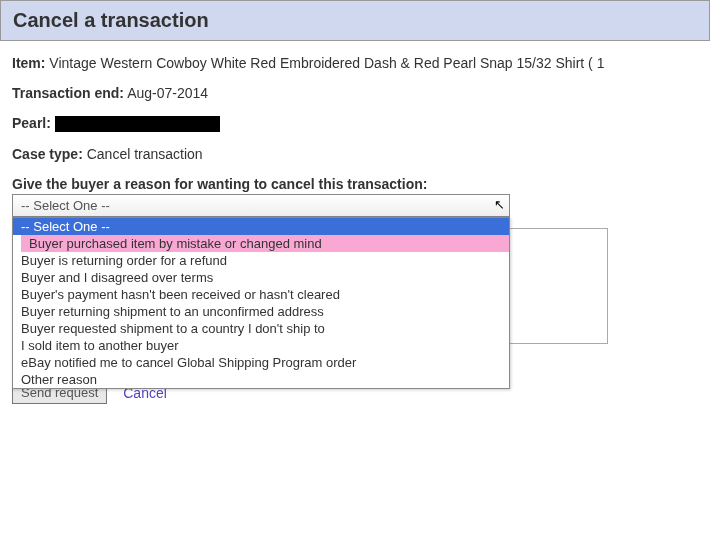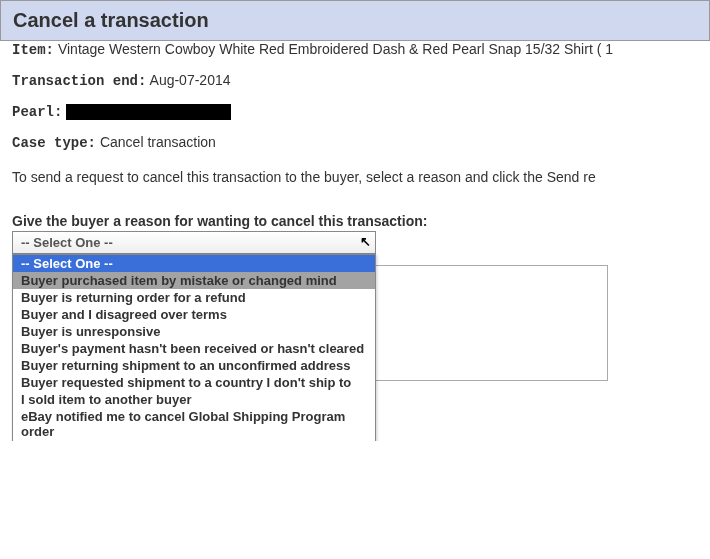--- a/index.html
+++ b/index.html
@@ -7,36 +7,36 @@
       font-size: 14px;
       margin: 0;
       padding: 0;
       background: #fff;
       color: #333;
     }
     .header-bar {
       background: #d0d8f0;
       border: 1px solid #999;
       padding: 8px 12px;
+      margin-bottom: 14px;
     }
     .header-title {
       font-size: 20px;
       font-weight: bold;
       color: #333;
     }
     .content {
       padding: 0 12px;
     }
     .field-row {
       margin-bottom: 14px;
       font-size: 14px;
     }
     .field-label {
       font-weight: bold;
-      font-family: Liberation Mono, monospace;
     }
     .field-value {
       font-weight: normal;
     }
     .redacted {
       display: inline-block;
       background: #000;
       width: 165px;
       height: 16px;
       vertical-align: middle;
@@ -45,22 +45,21 @@
       margin: 18px 0 28px 0;
       font-size: 14px;
     }
     .select-label {
       font-weight: bold;
       font-size: 14px;
       margin-bottom: 2px;
     }
     .select-wrapper {
       position: relative;
-      width: 364px;
-      font-weight: bold;
+      width: 498px;
     }
     .select-closed {
       border: 1px solid #888;
       background: linear-gradient(#fff, #eee);
       padding: 3px 8px;
       font-size: 13px;
       color: #555;
       position: relative;
       cursor: pointer;
     }
@@ -75,21 +74,22 @@
     .dropdown-option {
       padding: 1px 8px;
       color: #333;
       cursor: pointer;
     }
     .dropdown-option.selected-placeholder {
       background: #3a6ed8;
       color: #fff;
     }
     .dropdown-option.highlighted {
-      background: #a3a3a3;
+      background: #f9a8d4;
+      margin-left: 8px;
     }
     .cursor-arrow {
       position: absolute;
       right: 4px;
       top: 2px;
       font-size: 13px;
       color: #000;
       pointer-events: none;
     }
     .textarea-box {
@@ -155,39 +155,37 @@
   <div class="field-row">
     <span class="field-label">Pearl:</span>
     <span class="redacted"></span>
   </div>
 
   <div class="field-row">
     <span class="field-label">Case type:</span>
     <span class="field-value">Cancel transaction</span>
   </div>
 
-  <div class="instruction">To send a request to cancel this transaction to the buyer, select a reason and click the Send re</div>
 
   <div class="select-label">Give the buyer a reason for wanting to cancel this transaction:</div>
 
   <div class="bottom-area">
     <textarea class="textarea-box" style=""></textarea>
 
     <div class="dropdown-wrap">
       <div class="select-wrapper">
         <div class="select-closed">
           <span>-- Select One --</span>
           <span class="cursor-arrow">↖</span>
         </div>
         <div class="select-dropdown">
           <div class="dropdown-option selected-placeholder">-- Select One --</div>
           <div class="dropdown-option highlighted">Buyer purchased item by mistake or changed mind</div>
           <div class="dropdown-option">Buyer is returning order for a refund</div>
           <div class="dropdown-option">Buyer and I disagreed over terms</div>
-          <div class="dropdown-option">Buyer is unresponsive</div>
           <div class="dropdown-option">Buyer's payment hasn't been received or hasn't cleared</div>
           <div class="dropdown-option">Buyer returning shipment to an unconfirmed address</div>
           <div class="dropdown-option">Buyer requested shipment to a country I don't ship to</div>
           <div class="dropdown-option">I sold item to another buyer</div>
           <div class="dropdown-option">eBay notified me to cancel Global Shipping Program order</div>
           <div class="dropdown-option">Other reason</div>
         </div>
       </div>
     </div>
 

